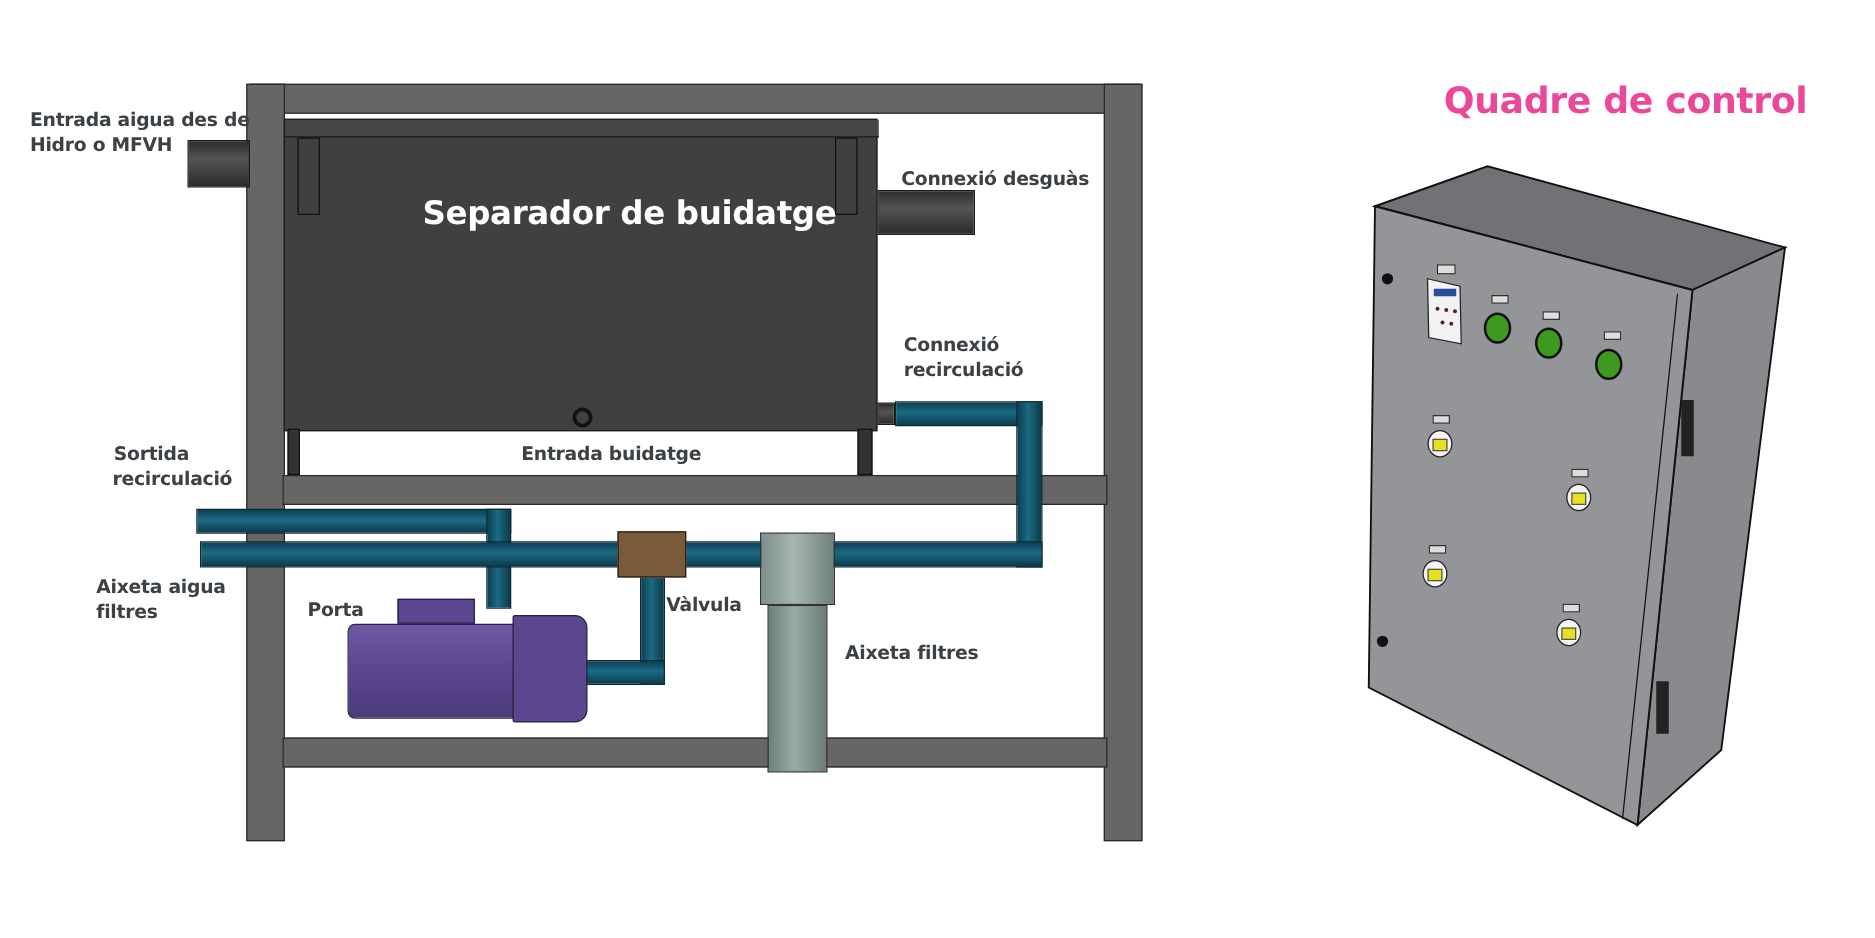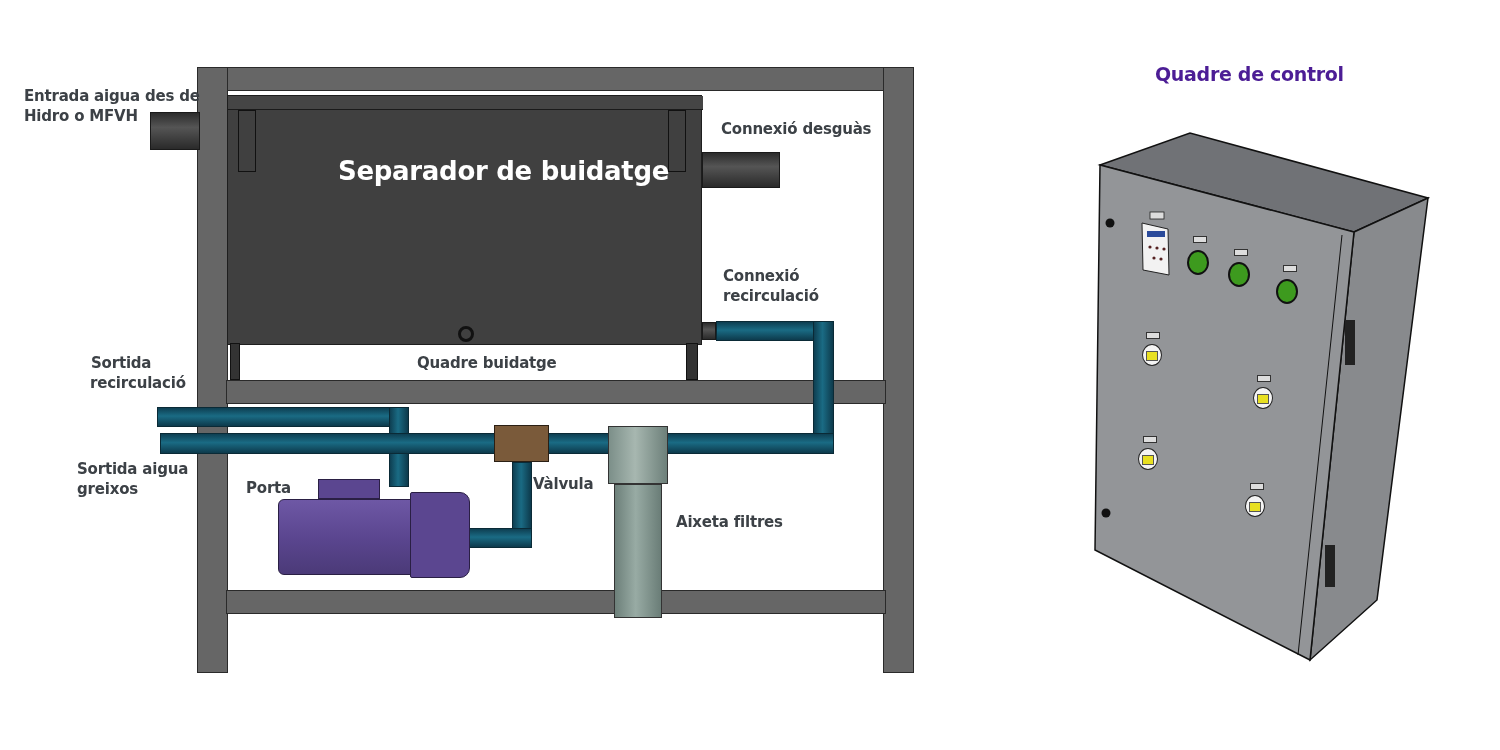--- a/index.html
+++ b/index.html
@@ -1,19 +1,19 @@
 <!DOCTYPE html>
 <html><head>
 <meta charset="utf-8">
 <style>
   html,body{margin:0;padding:0;background:#ffffff;}
   body{width:1500px;height:750px;position:relative;overflow:hidden;font-family:"DejaVu Sans","Liberation Sans",sans-serif;color:#3a3f44;}
   .lbl{position:absolute;font-size:15px;font-weight:bold;line-height:20px;color:#3c4146;letter-spacing:-0.2px;white-space:nowrap;}
   .title-main{position:absolute;font-size:26px;font-weight:bold;color:#ffffff;letter-spacing:-0.3px;white-space:nowrap;}
-  .title-panel{position:absolute;font-size:19px;font-weight:bold;color:#4c1d95;letter-spacing:-0.3px;white-space:nowrap;}
+  .title-panel{position:absolute;font-size:29px;font-weight:bold;color:#ec4899;letter-spacing:-0.3px;white-space:nowrap;}
   .abs{position:absolute;box-sizing:border-box;}
   .frame{background:#666666;border:1.5px solid #2a2a2a;}
   .pipe-h{background:linear-gradient(#0e3f52,#1a6b84 45%,#0d3a4c);border:1px solid #0a2a36;}
   .pipe-v{background:linear-gradient(90deg,#0e3f52,#1a6b84 45%,#0d3a4c);border:1px solid #0a2a36;}
   .tank{background:#404040;border:1.5px solid #1e1e1e;}
   .conn{background:linear-gradient(#2c2c2c,#555 40%,#2a2a2a);border:1px solid #1a1a1a;}
 </style>
 </head>
 <body>
 
@@ -61,28 +61,28 @@
 
   <div class="abs" style="left:608px;top:426px;width:60px;height:58px;background:linear-gradient(90deg,#7c8f89,#a7b7b0 45%,#6d807a);border:1px solid #333;"></div>
   <div class="abs" style="left:614px;top:484px;width:48px;height:134px;background:linear-gradient(90deg,#6d807a,#98aba4 45%,#6a7d77);border:1px solid #333;"></div>
 
   <div class="abs" style="left:318px;top:479px;width:62px;height:20px;background:#5b4690;border:1px solid #2a1f44;"></div>
   <div class="abs" style="left:278px;top:499px;width:180px;height:76px;background:linear-gradient(#6e58a5,#5b4690 50%,#4b3a78);border:1px solid #2a1f44;border-radius:6px 2px 2px 6px;"></div>
   <div class="abs" style="left:410px;top:492px;width:60px;height:86px;background:#5b4690;border:1px solid #2a1f44;border-radius:2px 10px 10px 2px;"></div>
 
   <div class="lbl" style="left:24px;top:86px;">Entrada aigua des de</div>
   <div class="lbl" style="left:24px;top:106px;">Hidro o MFVH</div>
-  <div class="lbl" style="left:721px;top:119px;">Connexió desguàs</div>
+  <div class="lbl" style="left:721px;top:133px;">Connexió desguàs</div>
   <div class="lbl" style="left:723px;top:266px;">Connexió</div>
   <div class="lbl" style="left:723px;top:286px;">recirculació</div>
   <div class="lbl" style="left:91px;top:353px;">Sortida</div>
   <div class="lbl" style="left:90px;top:373px;">recirculació</div>
-  <div class="lbl" style="left:417px;top:353px;">Quadre buidatge</div>
-  <div class="lbl" style="left:77px;top:459px;">Sortida aigua</div>
-  <div class="lbl" style="left:77px;top:479px;">greixos</div>
+  <div class="lbl" style="left:417px;top:353px;">Entrada buidatge</div>
+  <div class="lbl" style="left:77px;top:459px;">Aixeta aigua</div>
+  <div class="lbl" style="left:77px;top:479px;">filtres</div>
   <div class="lbl" style="left:246px;top:478px;">Porta</div>
   <div class="lbl" style="left:533px;top:474px;">Vàlvula</div>
   <div class="lbl" style="left:676px;top:512px;">Aixeta filtres</div>
 </div>
 
 <div>
   <div class="title-panel" style="left:1155px;top:63px;">Quadre de control</div>
 
   <svg class="abs" style="left:1080px;top:120px;" width="370" height="560" viewBox="1080 120 370 560">
 

